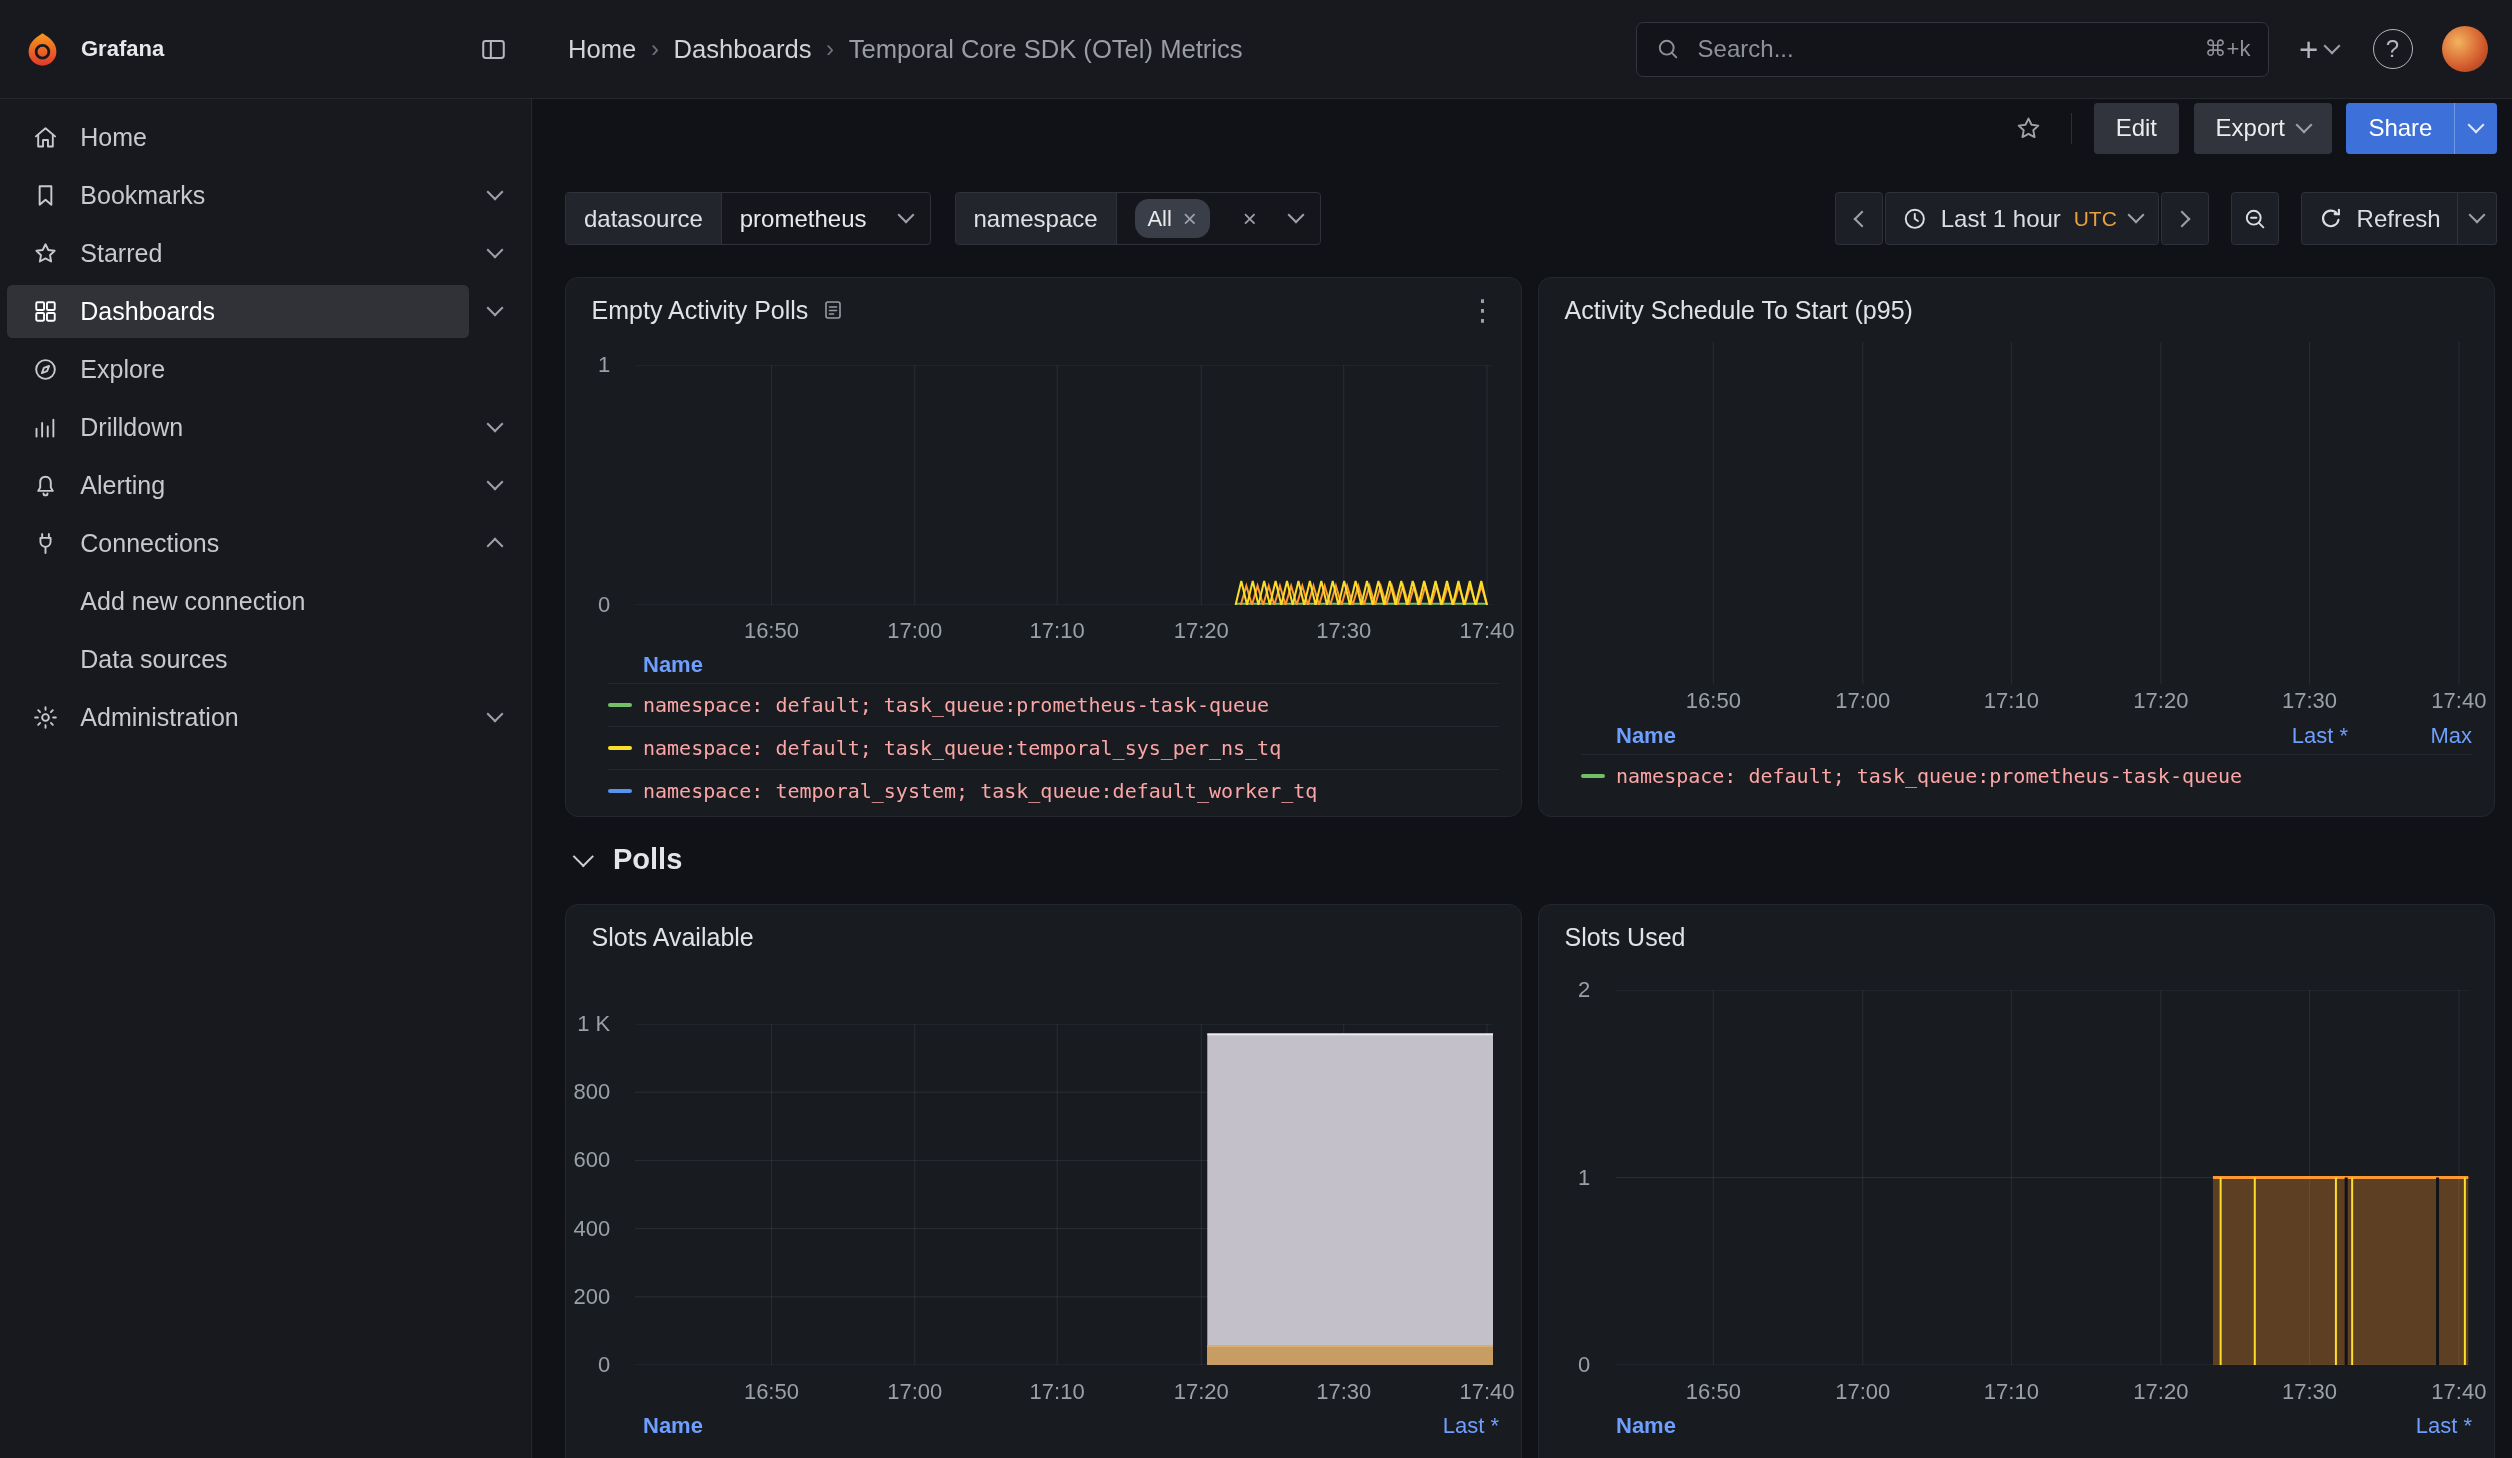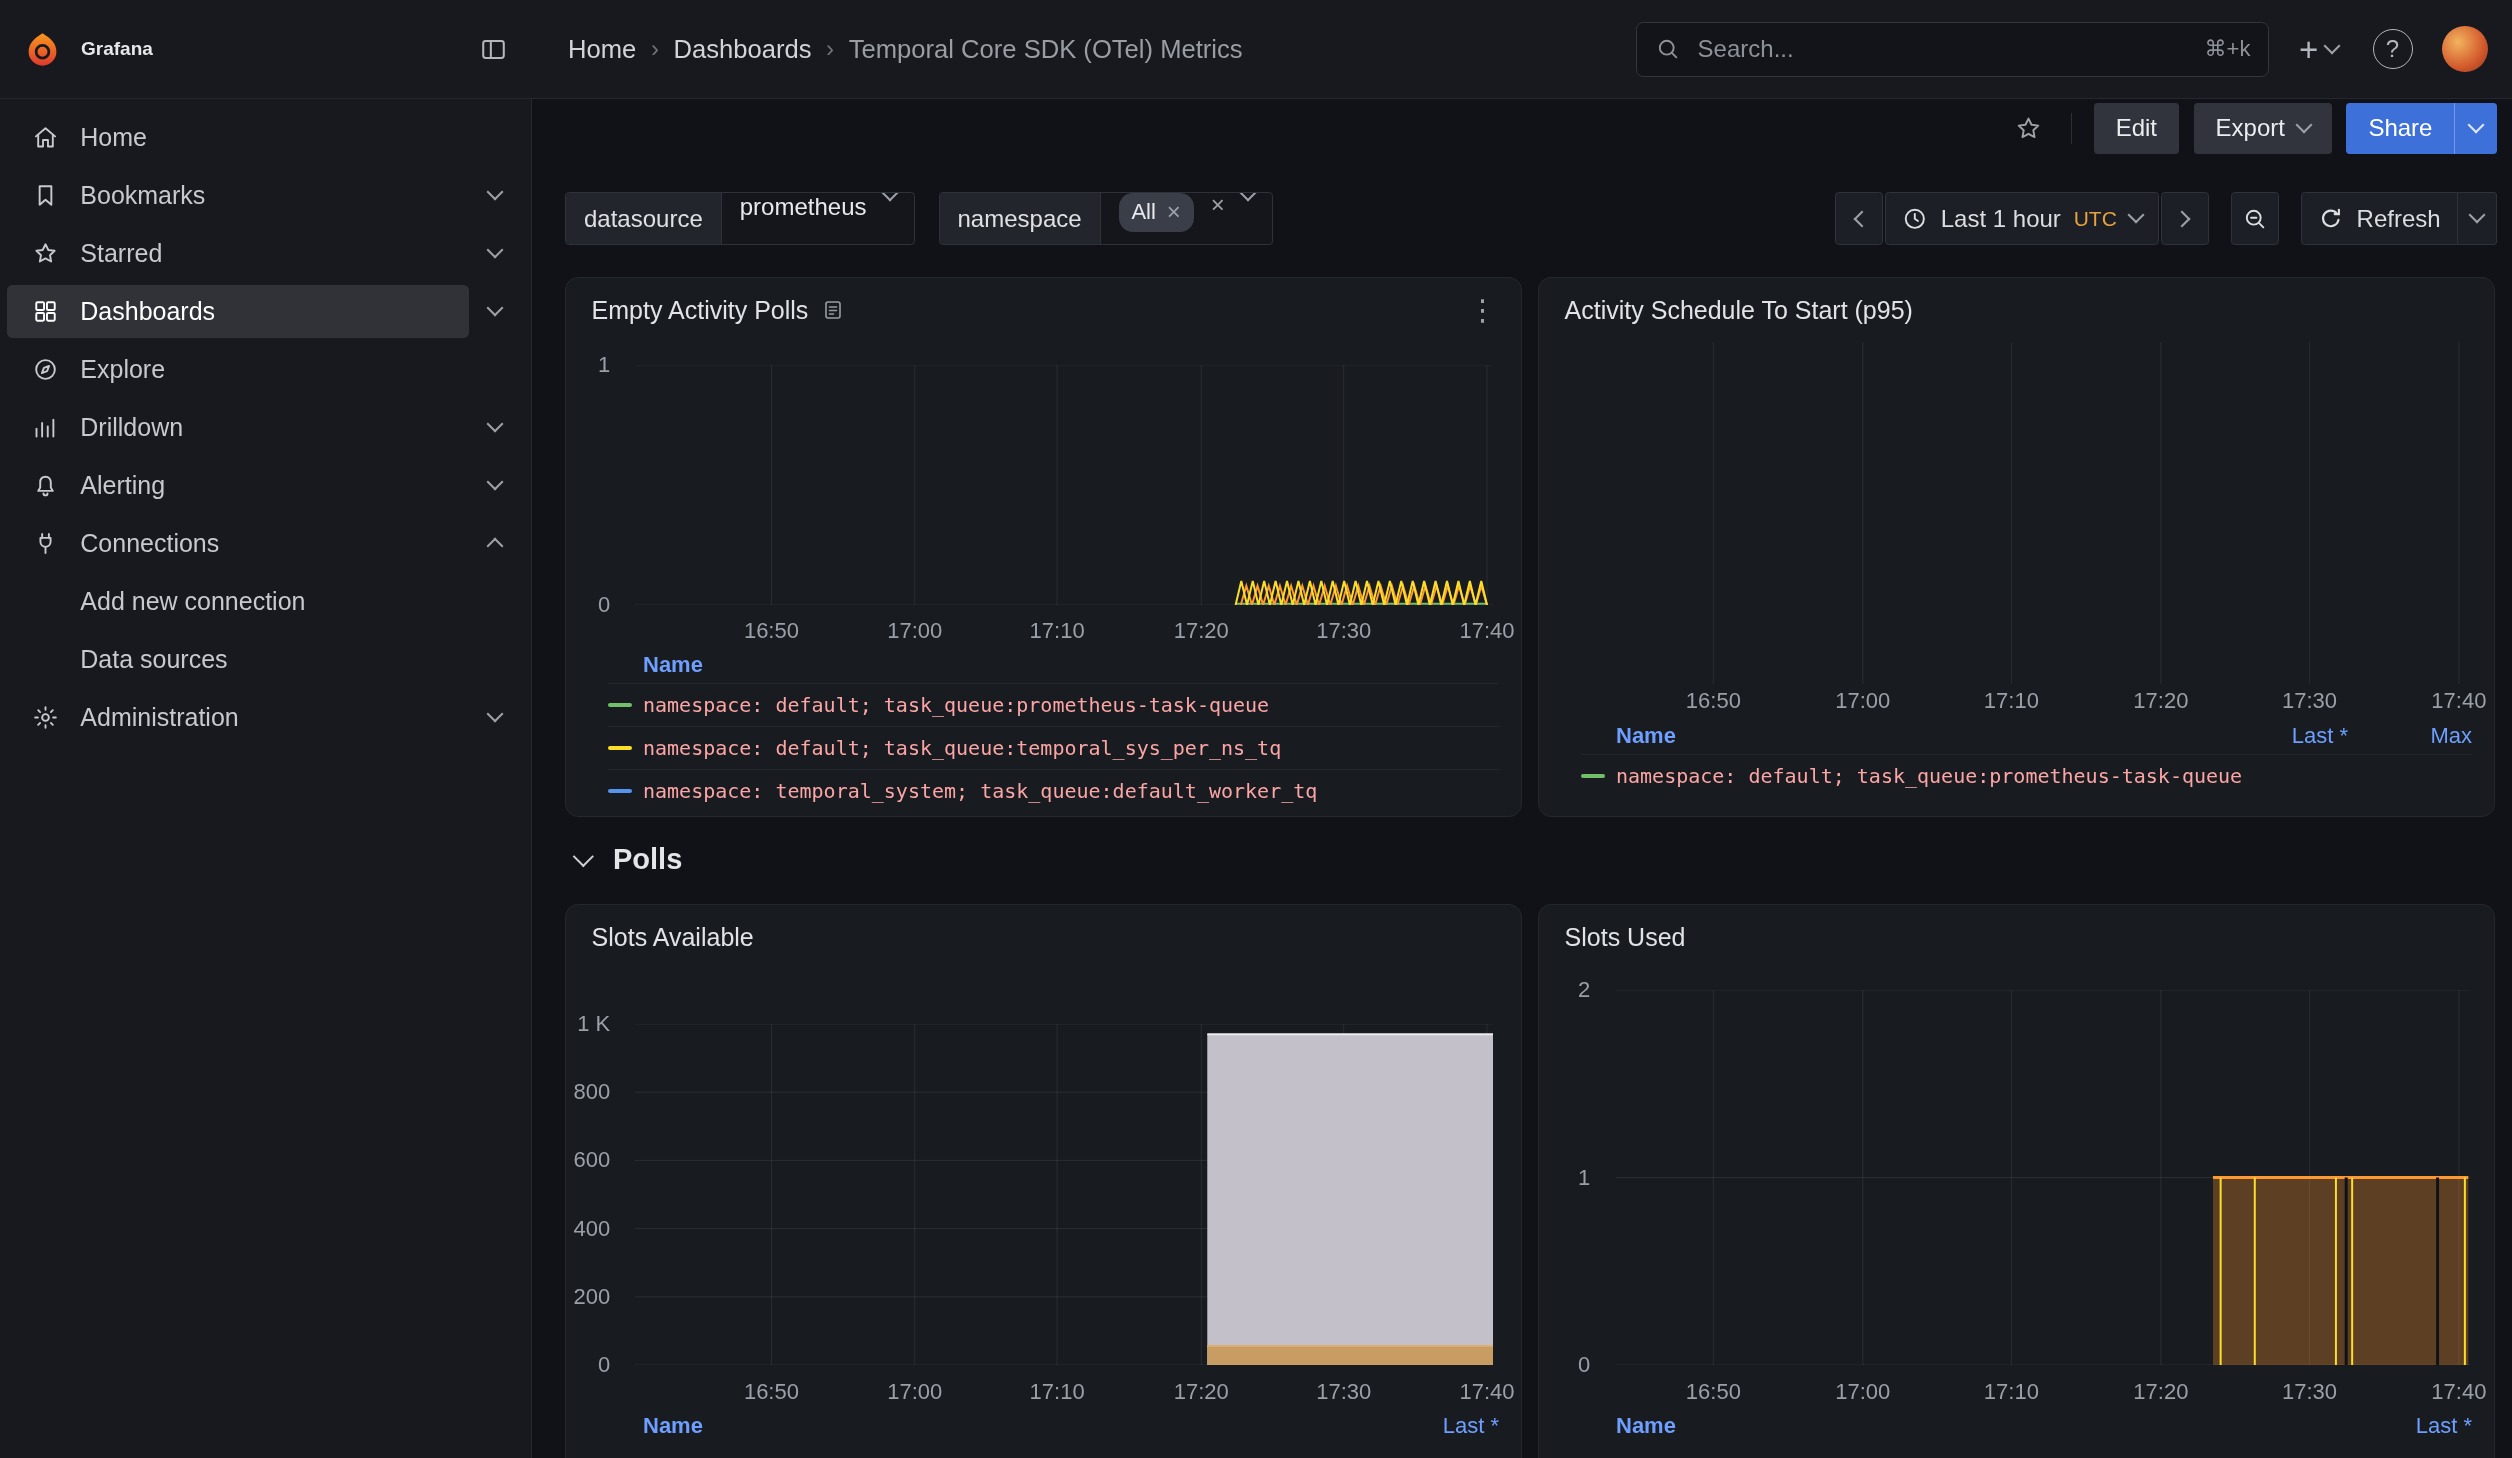--- a/index.html
+++ b/index.html
@@ -5,21 +5,21 @@
   * { box-sizing: border-box; }
   html,body { margin:0; padding:0; width:2512px; height:1458px; overflow:hidden;
     background:#111217; color:#d8d9dc; font-family:"Liberation Sans","DejaVu Sans",sans-serif; }
   a { text-decoration:none; color:inherit; cursor:pointer; }
   button { cursor:pointer; font-family:inherit; }
 
   
   .topnav { position:absolute; left:0; top:0; width:2512px; height:99px; background:#17191e;
     border-bottom:0.9px solid #26282e; display:flex; align-items:center; z-index:5; }
   .nav-left { width:533px; height:100%; display:flex; align-items:center; gap:20px; padding:0 20px 0 24px; }
-  .brand { font-size:19px; font-weight:600; color:#e7e8ea; }
+  .brand { font-size:22px; font-weight:600; color:#e7e8ea; }
   .icon-btn { background:none; border:none; color:#b3b6bc; display:inline-flex; align-items:center; gap:7.3px; padding:5.5px; }
   .dockbtn { margin-left:auto; }
   .breadcrumb { display:flex; align-items:center; gap:14.6px; font-size:25.6px; margin-left:35px; color:#d3d4d8; }
   .breadcrumb .sep { color:#6f727a; font-size:24px; }
   .crumb-current { color:#9a9da4; }
   .nav-right { margin-left:auto; display:flex; align-items:center; gap:24px; padding-right:24px; }
   .searchbox { width:633px; height:55px; border:0.9px solid #33363e; border-radius:7.3px; background:#121419;
     display:flex; align-items:center; gap:14.6px; padding:0 18px; color:#8e9198; }
   .searchbox input { flex:1; background:transparent; border:none; outline:none; color:#d8d9dc; font-size:24px; }
   .searchbox input::placeholder { color:#8e9198; }
@@ -61,21 +61,21 @@
   .share-split, .refresh-split { display:flex; }
   .share-split .btn:first-child { border-radius:3.7px 0 0 3.7px; }
   .share-split .caret-seg { border-radius:0 3.7px 3.7px 0; padding:0 14.6px; border-left:0.9px solid rgba(255,255,255,0.28); }
 
   .controls { position:absolute; top:91px; left:32px; right:16.4px; height:57px;
     display:flex; align-items:center; justify-content:space-between; }
   .vars { display:flex; gap:24px; }
   .var { display:flex; height:53px; border:0.9px solid #2f323a; border-radius:3.7px; overflow:hidden; background:#14161b; }
   .var-label { display:flex; align-items:center; padding:0 18px; background:#22252c; font-size:24px;
     color:#dfe0e3; border-right:0.9px solid #2f323a; }
-  .var-value { display:flex; align-items:flex-start; gap:17px; padding:0 18px; background:transparent;
+  .var-value { display:flex; align-items:center; gap:33px; padding:0 18px; background:transparent;
     border:none; color:#e8e9ec; font-size:24px; }
   .pill { display:inline-flex; align-items:center; gap:11px; background:#3a3e48; border-radius:14px;
     padding:6.4px 12.8px; font-size:22px; color:#e8e9ec; }
   .xglyph { color:#9da0a8; font-size:24px; line-height:1; cursor:pointer; }
 
   .timectl { display:flex; align-items:center; }
   .tgroup { display:flex; gap:1.8px; }
   .tbtn { height:53px; background:#1c1f26; border:0.9px solid #2f323a; border-radius:3.7px;
     display:inline-flex; align-items:center; gap:12.8px; padding:0 16.4px; color:#dcdde1; font-size:24px; }
   .tbtn.sq { width:48px; justify-content:center; padding:0; }

